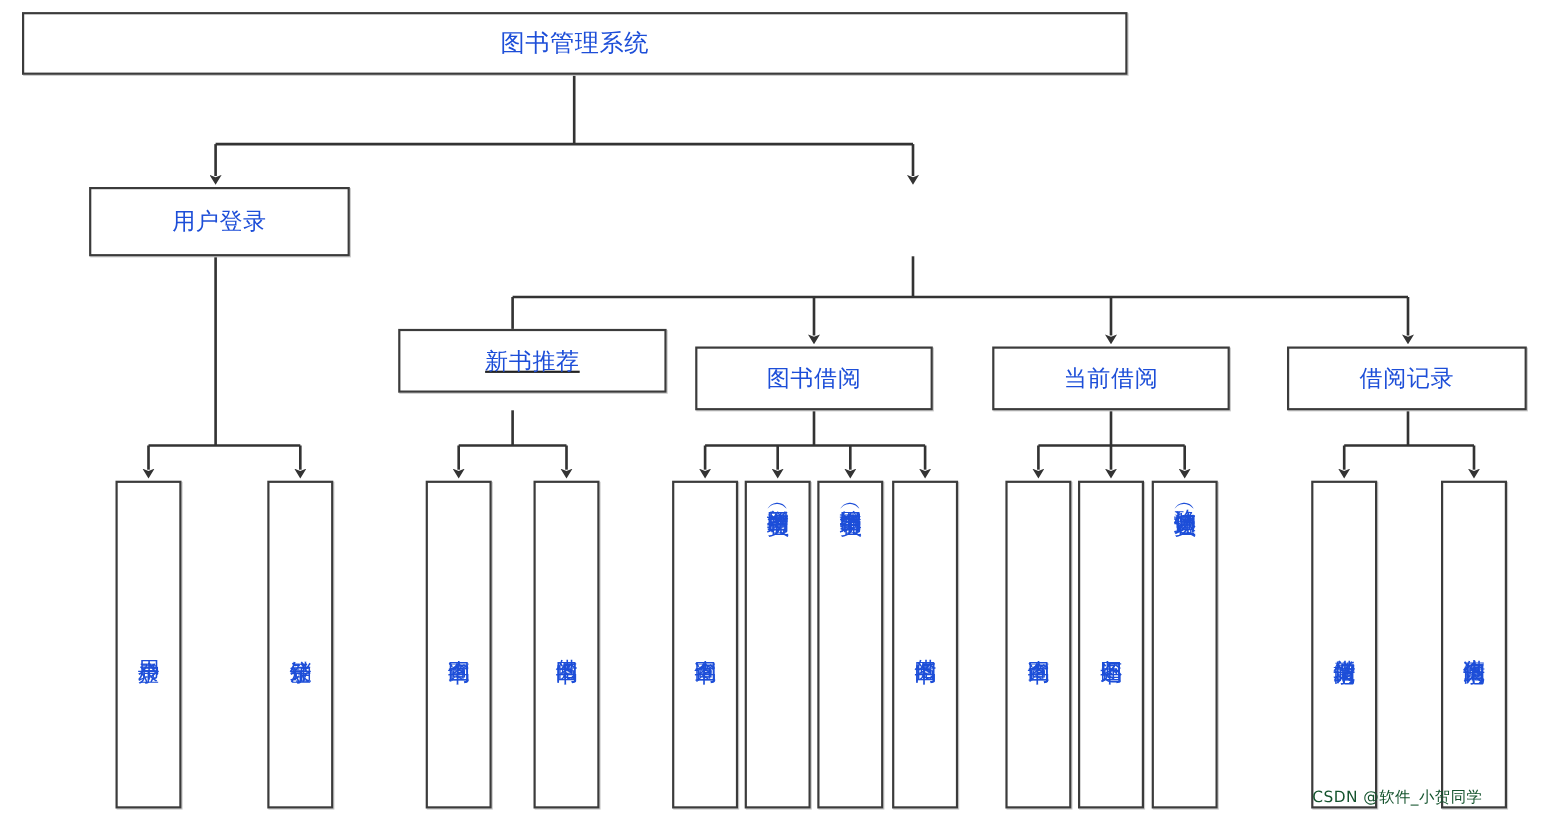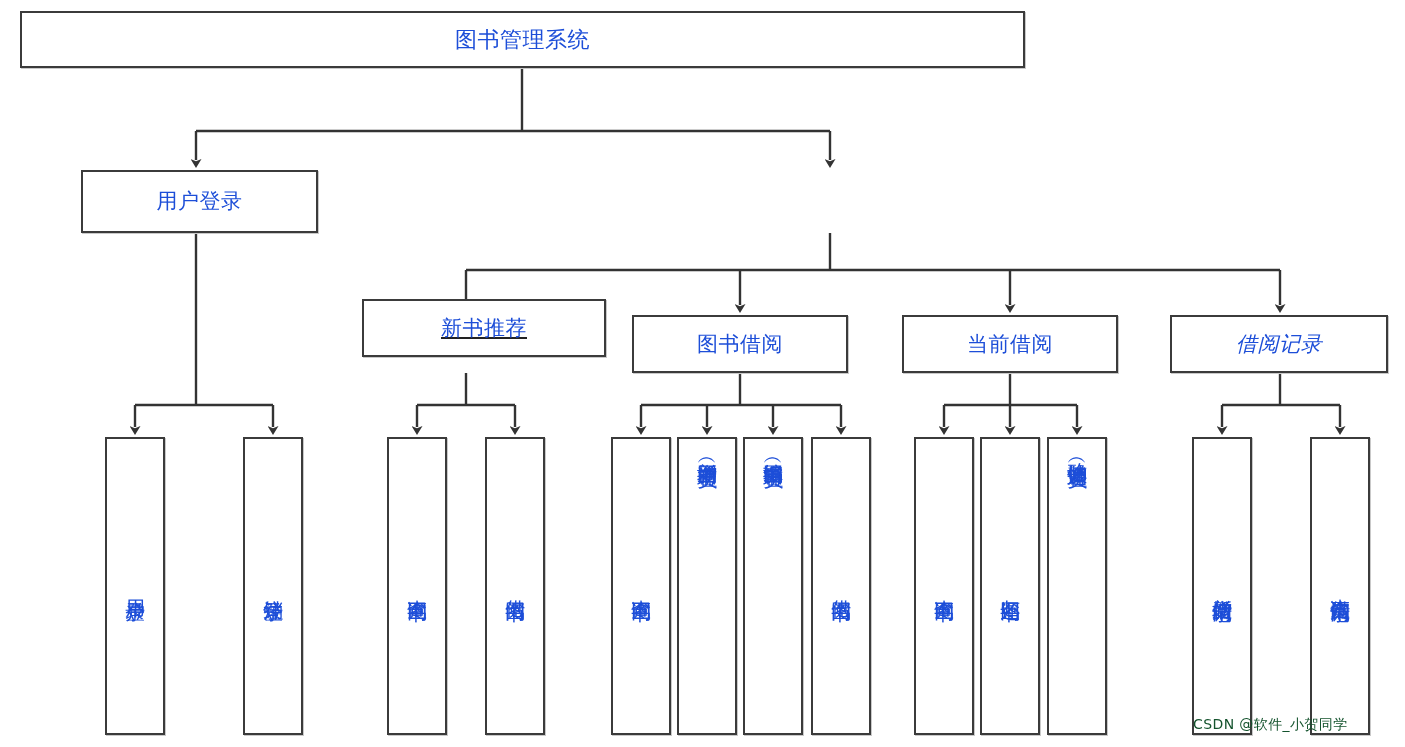--- a/index.html
+++ b/index.html
@@ -138,21 +138,21 @@
 
   <div class="node lvl3" style="left:362px; top:299px; width:244px; height:58px;text-decoration:underline;">
     <span class="label">新书推荐</span>
   </div>
   <div class="node lvl3" style="left:632px; top:315px; width:216px; height:58px;">
     <span class="label">图书借阅</span>
   </div>
   <div class="node lvl3" style="left:902px; top:315px; width:216px; height:58px;">
     <span class="label">当前借阅</span>
   </div>
-  <div class="node lvl3" style="left:1170px; top:315px; width:218px; height:58px;font-style:italic;">
+  <div class="node lvl3" style="left:1170px; top:315px; width:218px; height:58px;">
     <span class="label">借阅记录</span>
   </div>
 
   <div class="node leaf center-v" style="left:105px; top:437px; width:60px; height:298px;">
     <span class="label">用户登录</span>
   </div>
   <div class="node leaf center-v" style="left:243px; top:437px; width:60px; height:298px;">
     <span class="label">注销登录</span>
   </div>
 

